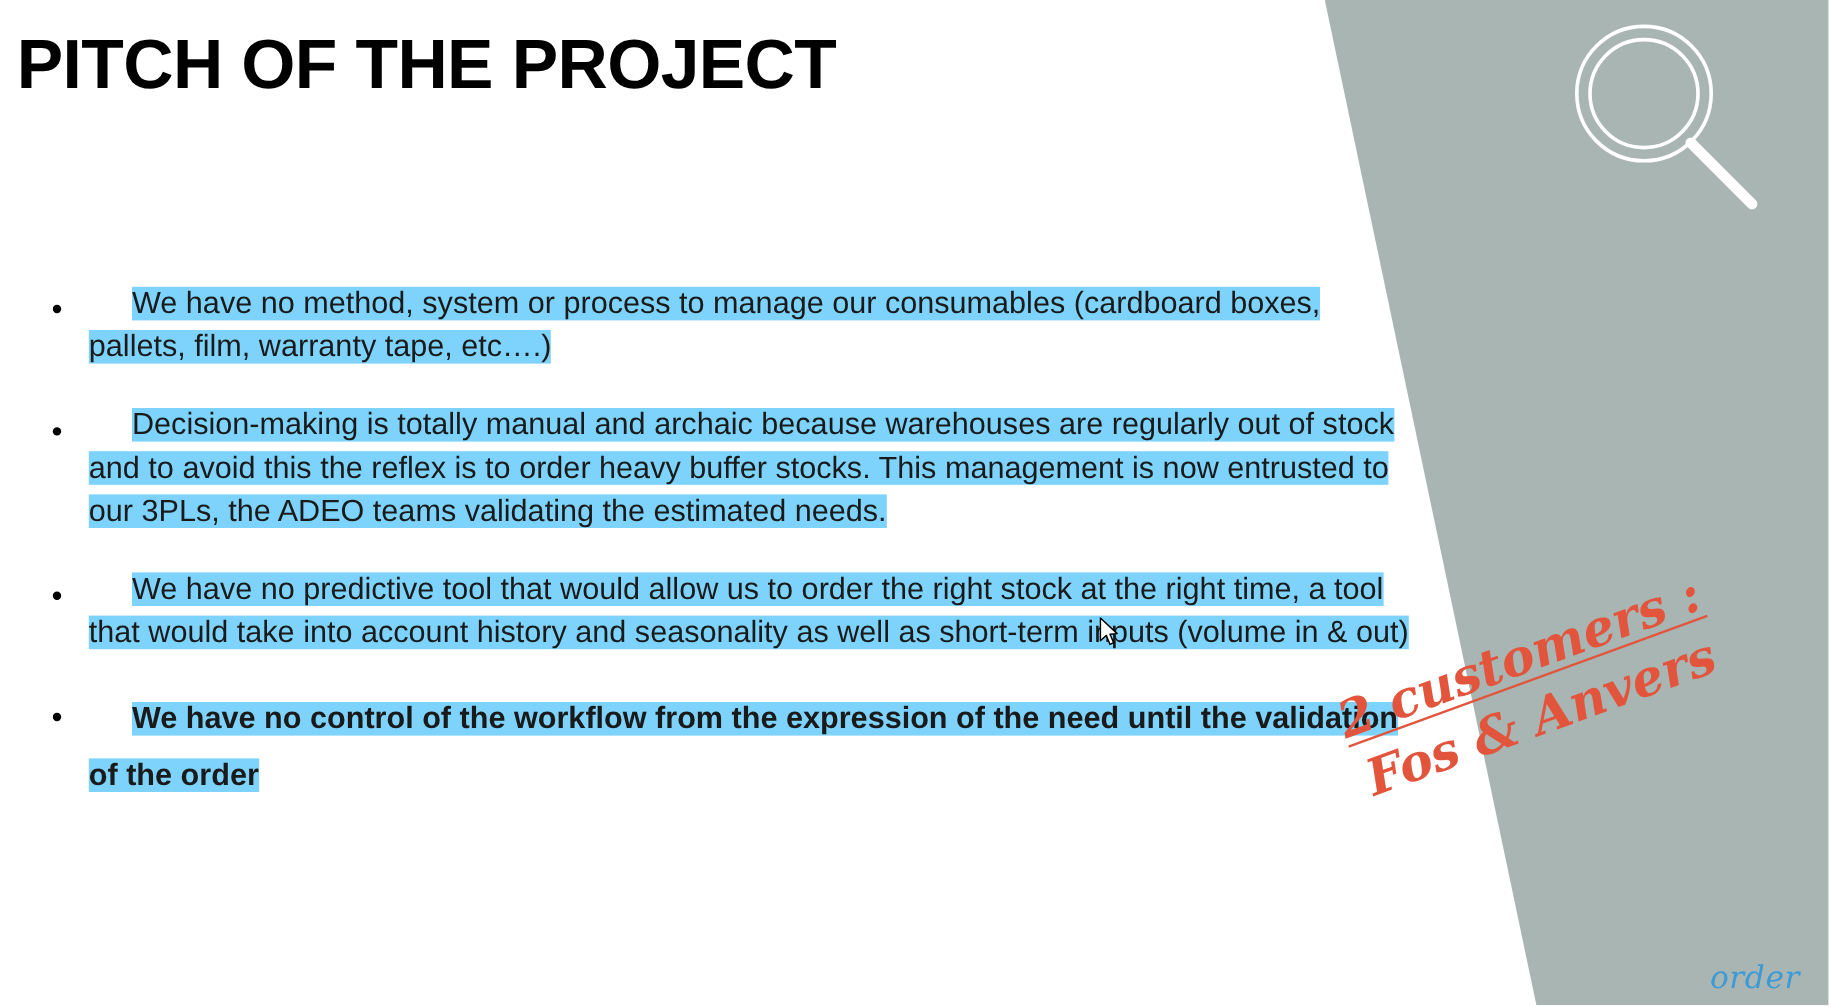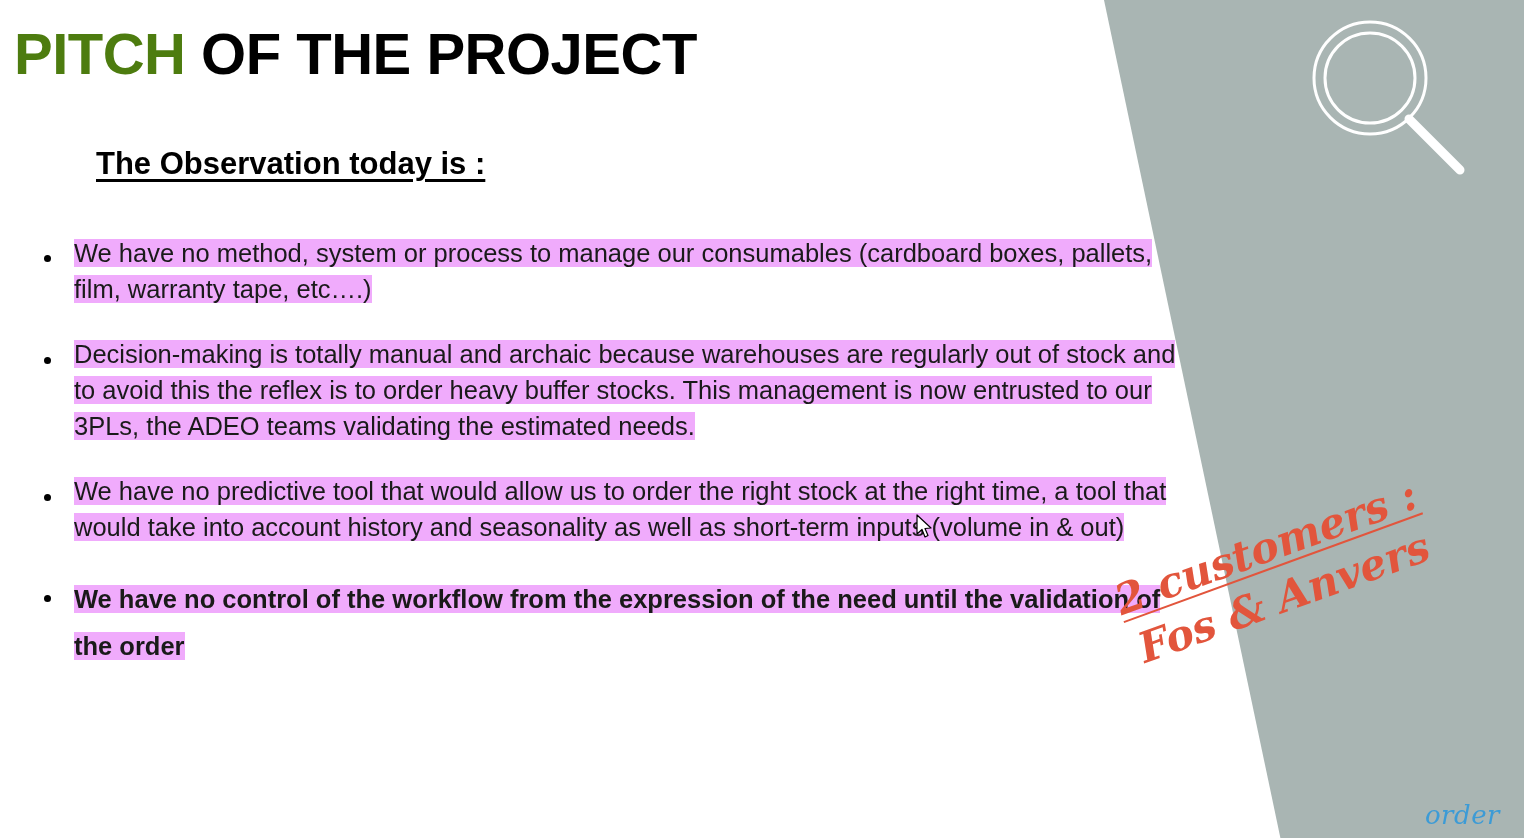--- a/index.html
+++ b/index.html
@@ -44,21 +44,21 @@
     position: absolute;
     left: 14px;
     top: 20px;
     font-size: 58px;
     font-weight: bold;
     letter-spacing: -0.5px;
     white-space: nowrap;
     color: #000000;
   }
   .title .pitch {
-    color: #4d7c0f;
+    color: #000000;
   }
 
   
   .subtitle {
     position: absolute;
     left: 96px;
     top: 146px;
     font-size: 31px;
     font-weight: bold;
     color: #000000;
@@ -96,21 +96,22 @@
     background: #000;
     vertical-align: middle;
   }
   .bullet-text {
     font-size: 25.5px;
     line-height: 1.4;
     color: #1a1a1a;
     flex: 1;
   }
   .bullet-text span.hl {
-    background: #f0abfc;
+    background: #7dd3fc;
+    margin-left: 36px;
   }
   .bullet-row.last .bullet-text {
     line-height: 1.85;
     font-weight: bold;
   }
 
   
   .annotation {
     position: absolute;
     left: 1135px;
@@ -169,21 +170,20 @@
   <svg class="magnifier" viewBox="0 0 180 170" fill="none">
     <circle cx="78" cy="66" r="56" stroke="#ffffff" stroke-width="3"></circle>
     <circle cx="78" cy="66" r="45" stroke="#ffffff" stroke-width="3"></circle>
     <line x1="117" y1="107" x2="168" y2="158" stroke="#ffffff" stroke-width="9" stroke-linecap="round"></line>
   </svg>
 
   <div class="title">
     <span class="pitch">PITCH</span><span> OF THE PROJECT</span>
   </div>
 
-  <div class="subtitle">The Observation today is :</div>
 
   <div class="bullets">
 
     <div class="bullet-row">
       <div class="bullet-dot"></div>
       <div class="bullet-text"><span class="hl">We have no method, system or process to manage our consumables (cardboard boxes, pallets, film, warranty tape, etc….)</span></div>
     </div>
 
     <div class="bullet-row">
       <div class="bullet-dot"></div>

